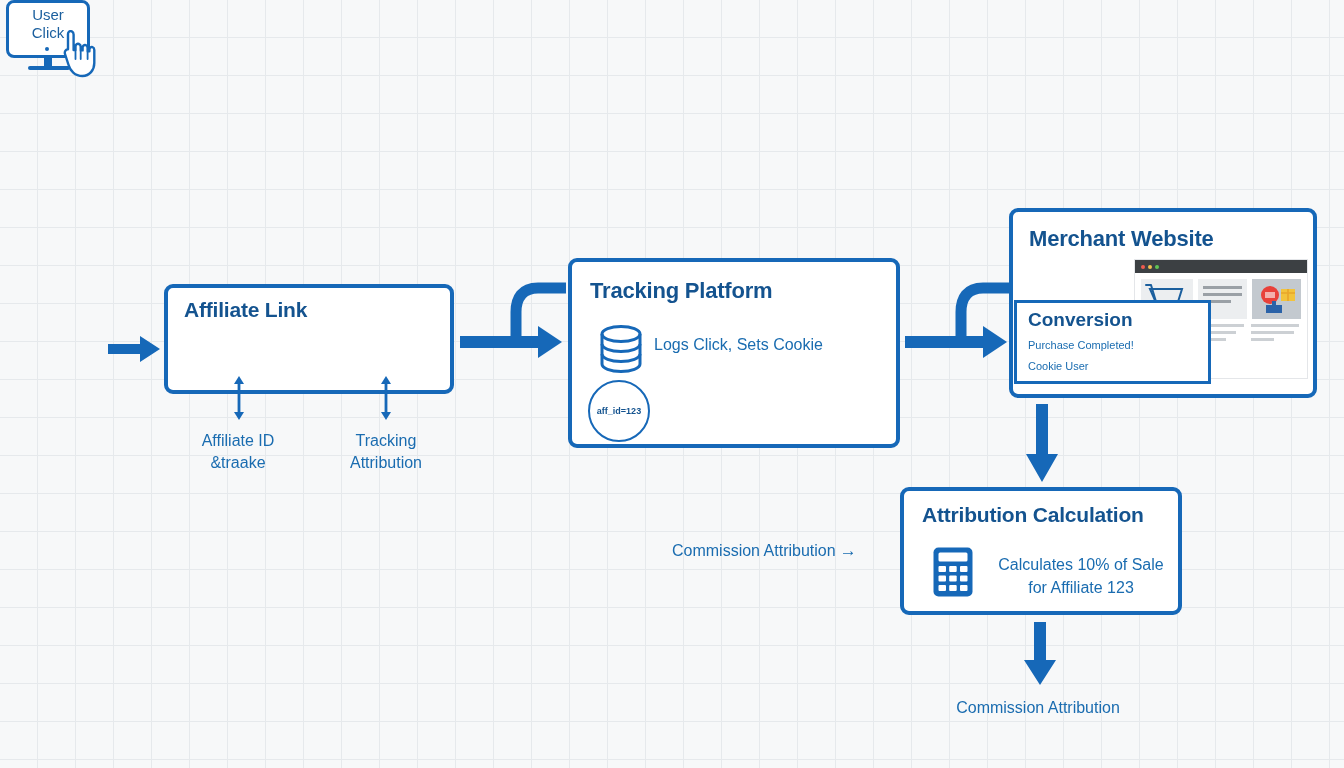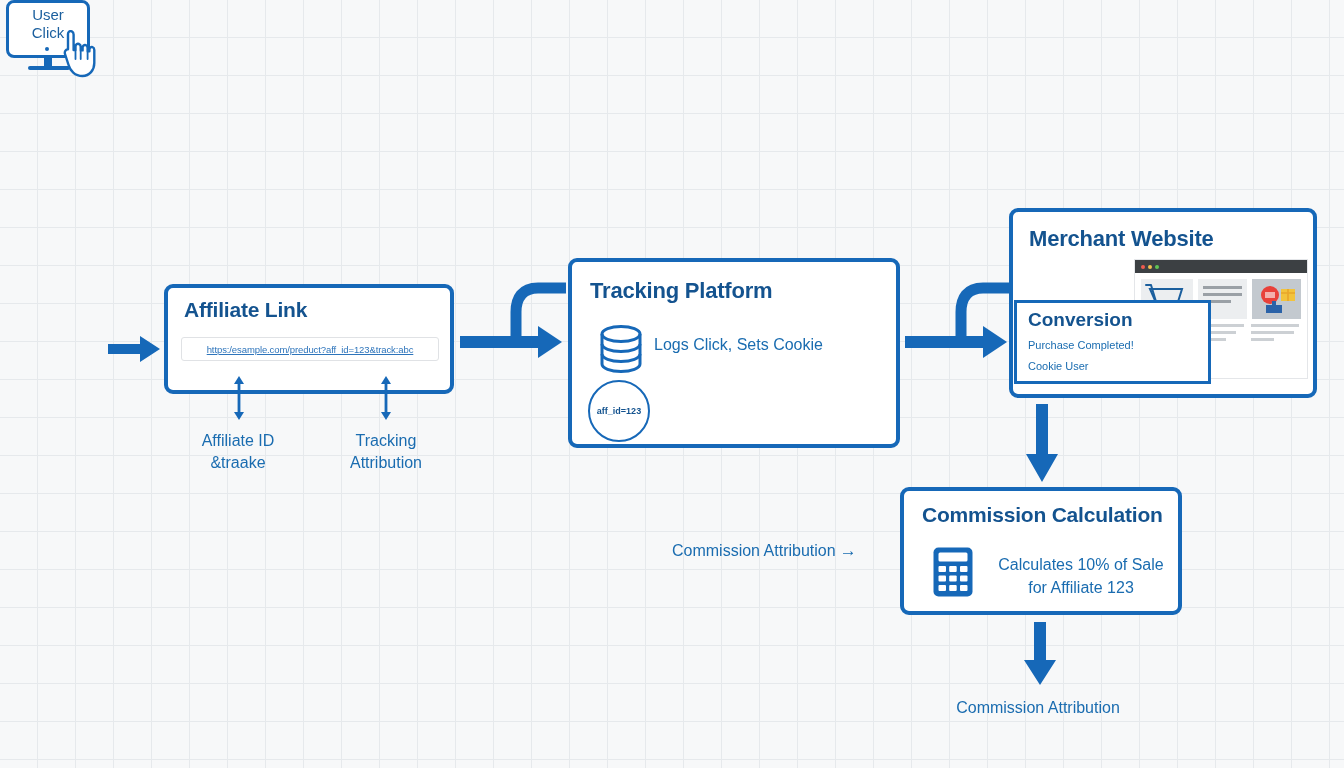--- a/index.html
+++ b/index.html
@@ -148,23 +148,20 @@
       <path d="M21.5 21 L21.5 29 M26.7 21.4 L26.7 29 M33.6 22.2 L33.6 29" stroke="#1668b8" stroke-width="1.8" stroke-linecap="round" fill="none"></path>
     </svg>
   </div>
 
   <svg class="arrow" style="left:108px; top:334px;" width="54" height="30" viewBox="0 0 54 30">
     <path d="M0 10 L32 10 L32 2 L52 15 L32 28 L32 20 L0 20 Z" fill="#1668b8"></path>
   </svg>
 
   <div class="node" id="affiliate-node">
     <div class="node-title">Affiliate Link</div>
-    <div class="url-chip">
-      <span class="url-text">https:/esample.com/preduct?aff_id=123&amp;track:abc</span>
-    </div>
   </div>
 
   <svg class="dbl-arrow" style="left:232px; top:376px;" width="14" height="44" viewBox="0 0 14 44">
     <path d="M7 0 L12 8 L8.4 8 L8.4 36 L12 36 L7 44 L2 36 L5.6 36 L5.6 8 L2 8 Z" fill="#1668b8"></path>
   </svg>
   <svg class="dbl-arrow" style="left:379px; top:376px;" width="14" height="44" viewBox="0 0 14 44">
     <path d="M7 0 L12 8 L8.4 8 L8.4 36 L12 36 L7 44 L2 36 L5.6 36 L5.6 8 L2 8 Z" fill="#1668b8"></path>
   </svg>
 
   <div class="free-label" style="left:168px; top:430px; width:140px;">
@@ -269,21 +266,21 @@
   <svg class="arrow" style="left:1024px; top:404px;" width="36" height="82" viewBox="0 0 36 82">
     <path d="M12 0 L24 0 L24 50 L34 50 L18 78 L2 50 L12 50 Z" fill="#1668b8"></path>
   </svg>
 
   <div class="free-label" style="left:672px; top:540px; width:230px; text-align:left; display:flex; align-items:center; gap:4px;">
     <span>Commission Attribution</span>
     <span style="font-size:17px;">→</span>
   </div>
 
   <div class="node" id="commission-node">
-    <div class="node-title">Commission Calculation</div>
+    <div class="node-title">Attribution Calculation</div>
 
     <svg class="calc-icon" width="42" height="52" viewBox="0 0 42 52">
       <rect x="1.5" y="1.5" width="39" height="49" rx="5" fill="#1668b8"></rect>
       <rect x="6.5" y="6.5" width="29" height="9" rx="1.5" fill="#ffffff"></rect>
       <g fill="#ffffff">
         <rect x="6.5" y="20" width="7.5" height="6" rx="1"></rect>
         <rect x="17.2" y="20" width="7.5" height="6" rx="1"></rect>
         <rect x="28" y="20" width="7.5" height="6" rx="1"></rect>
         <rect x="6.5" y="29.5" width="7.5" height="6" rx="1"></rect>
         <rect x="17.2" y="29.5" width="7.5" height="6" rx="1"></rect>

